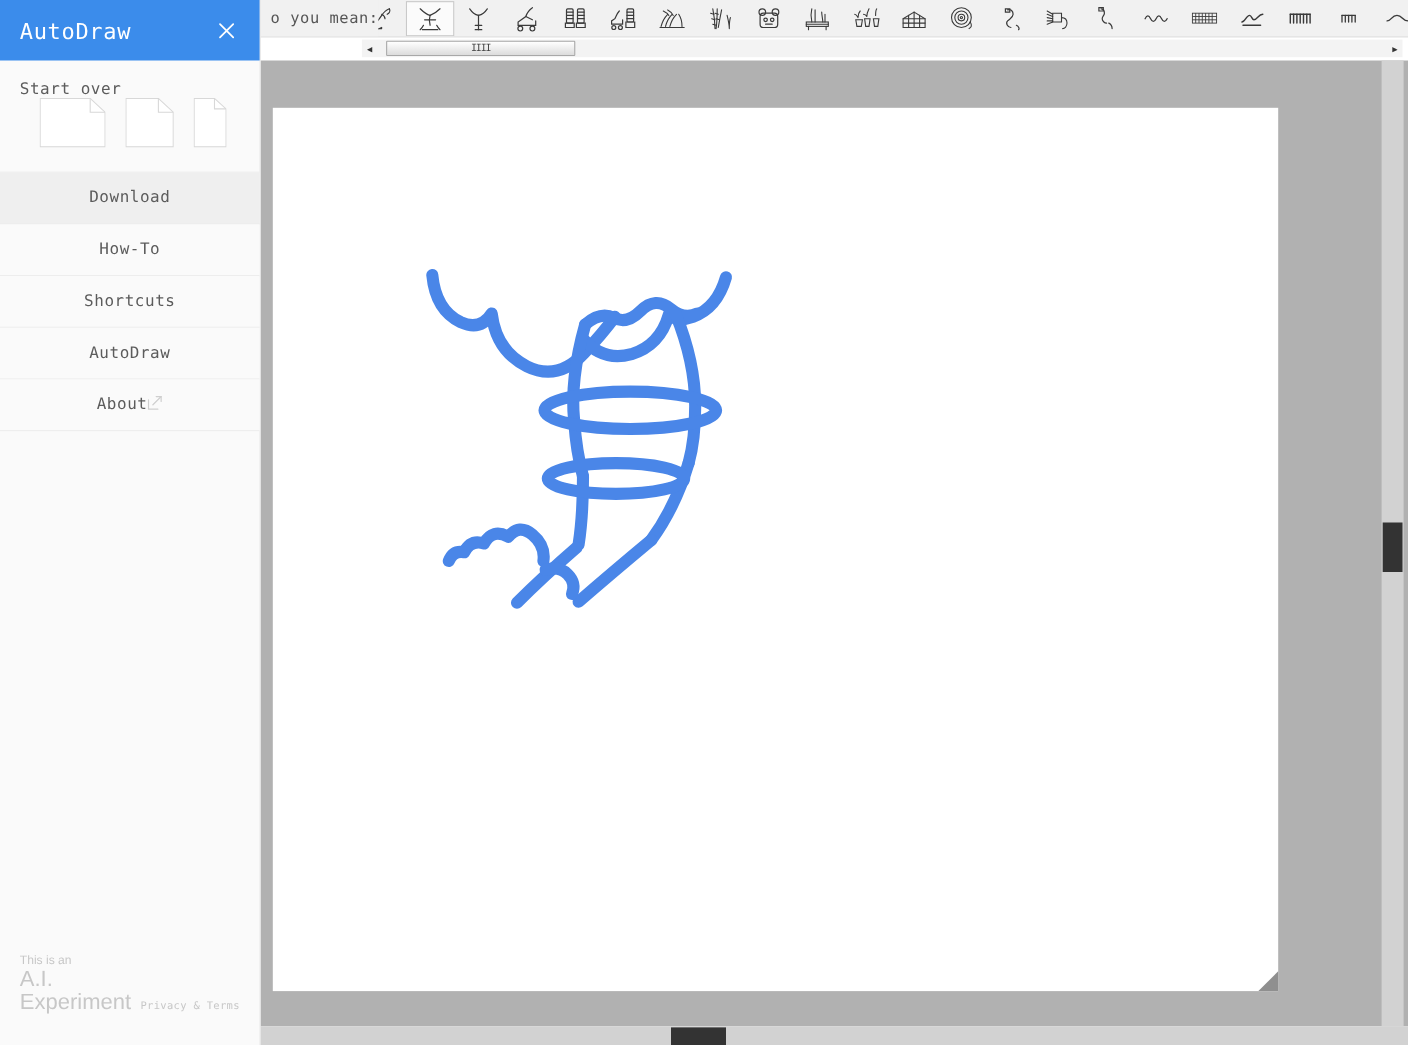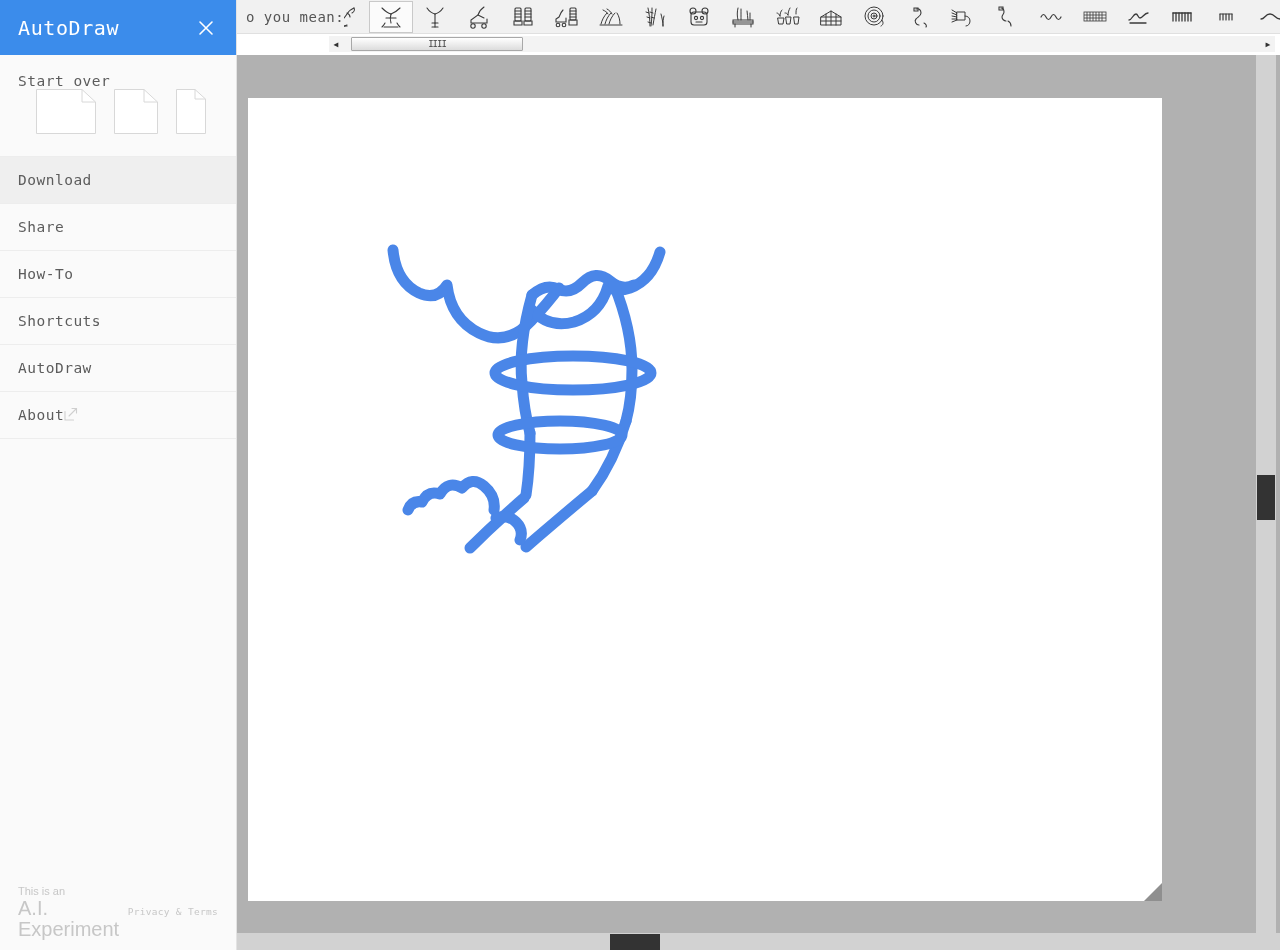--- a/index.html
+++ b/index.html
@@ -141,35 +141,35 @@
   }
   #page-options {
     display: flex; align-items: flex-end; gap: 18px;
     padding-left: 18px;
   }
   .page-opt { cursor: pointer; }
 
   #menu-list { border-top: 1px solid #ededed; }
   .menu-item {
     height: 47px;
-    display: flex; align-items: center; justify-content: flex-start;
+    display: flex; align-items: center; justify-content: center;
     padding: 0 18px;
     border-bottom: 1px solid #ededed;
     font-size: 14.5px; color: #5c5c5c; letter-spacing: .5px;
     cursor: pointer;
     background: #fafafa;
   }
   .menu-item.active { background: #efefef; }
   .menu-label { line-height: 1; }
 
   #panel-spacer { flex: 1 1 auto; }
 
   #panel-footer {
-    padding: 0 18px 10px 18px;
-    display: flex; align-items: center; justify-content: space-between;
+    padding: 0 18px 28px 18px;
+    display: flex; align-items: flex-end; justify-content: space-between;
   }
   #exp-block { color: #c7c7c7; font-family: "Liberation Sans", sans-serif; }
   #exp-small { font-size: 11px; line-height: 1.2; }
   #exp-big1 { font-size: 20px; line-height: 1.05; }
   #exp-big2 { font-size: 20px; line-height: 1.05; }
   #privacy {
     font-size: 9.5px; color: #c7c7c7; letter-spacing: .3px;
     padding-bottom: 2px; cursor: pointer;
   }
 </style>
@@ -514,23 +514,20 @@
 
       </div>
     </div>
 
     <div id="menu-list">
 
       <div class="menu-item active">
         <span class="menu-label">Download</span>
       </div>
 
-      <div class="menu-item">
-        <span class="menu-label">Share</span>
-      </div>
 
       <div class="menu-item">
         <span class="menu-label">How-To</span>
       </div>
 
       <div class="menu-item">
         <span class="menu-label">Shortcuts</span>
       </div>
 
       <div class="menu-item">

